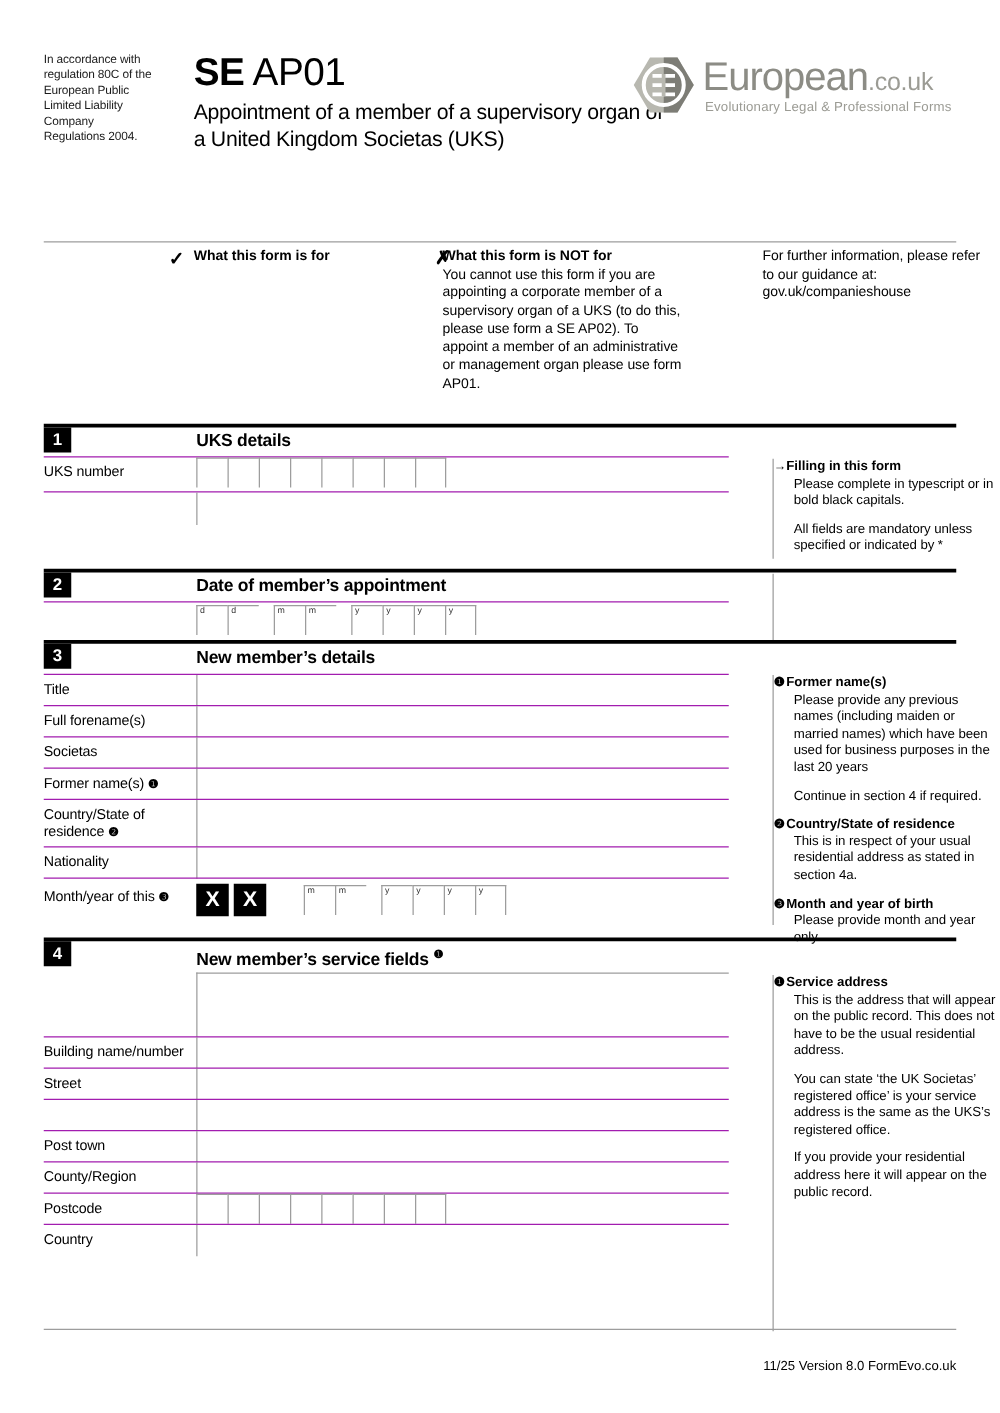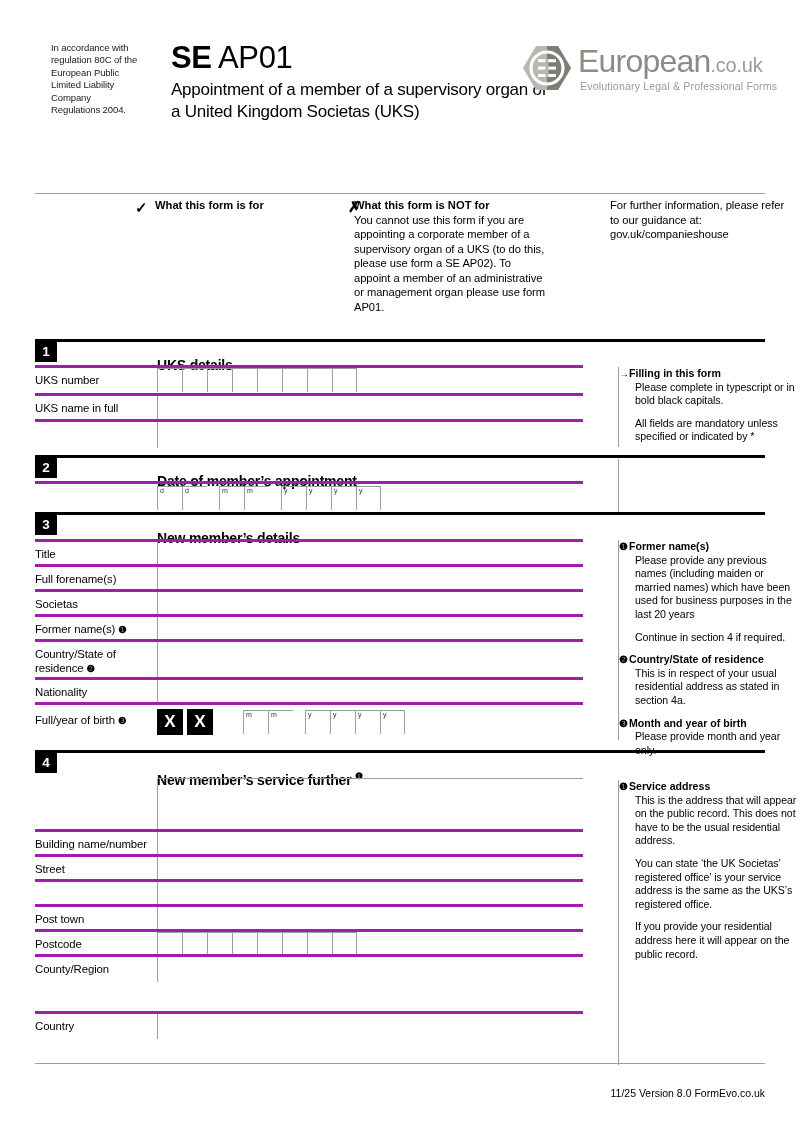--- a/index.html
+++ b/index.html
@@ -12,21 +12,21 @@
     font-family: "Liberation Sans", sans-serif;
     color: #000000;
     position: relative;
     overflow: hidden;
   }
   .page { position: relative; width: 800px; height: 1130px; padding: 0; }
 
   
   .header {
     position: absolute;
-    left: 35px; top: 40px; width: 730px; height: 145px; margin-left: 16px;
+    left: 35px; top: 40px; width: 730px; height: 145px;
   }
   .regnote {
     position: absolute; left: 0; top: 2px; width: 90px;
     font-size: 9.5px; line-height: 12.4px; color: #1a1a1a;
     letter-spacing: -0.1px;
   }
   .title-block { position: absolute; left: 120px; top: 0; width: 380px; }
   .form-code {
     font-size: 31px; line-height: 36px; letter-spacing: -0.4px;
     font-weight: 400; color: #000; white-space: nowrap;
@@ -74,28 +74,28 @@
 
   
   .section { position: absolute; left: 35px; width: 730px; }
   .sec-barline { position: absolute; left: 0; top: 0; width: 730px; height: 3px; background: #000; }
   .sec-badge {
     position: absolute; left: 0; top: 3px; width: 22px; height: 20px;
     background: #000; color: #fff; font-size: 13.5px; font-weight: 700;
     line-height: 20px; text-align: center;
   }
   .sec-title {
-    position: absolute; left: 122px; top: 16px;
+    position: absolute; left: 122px; top: 3px;
     font-size: 14px; font-weight: 700; line-height: 20px; letter-spacing: -0.2px;
   }
   .sec-title .sup { font-size: 9px; vertical-align: super; }
 
   
   .formcol { position: absolute; left: 0; top: 0; width: 548px; }
-  .row { position: relative; width: 548px; border-top: 3px solid #a21caf; }
+  .row { position: relative; width: 548px; border-top: 1px solid #a21caf; }
   .row.noline { border-top: 1px solid transparent; }
   .row-label {
     position: absolute; left: 0; top: 0; width: 120px;
     font-size: 11.4px; line-height: 14px; padding-top: 5px; letter-spacing: -0.1px;
   }
   .row-label .sup { font-size: 9.5px; font-weight: 700; }
   .row-field {
     position: absolute; left: 122px; top: 0; right: 0;
     border-left: 1px solid #9d9d9d;
   }
@@ -210,24 +210,20 @@
             <div class="cell"></div>
             <div class="cell"></div>
             <div class="cell"></div>
             <div class="cell"></div>
             <div class="cell"></div>
             <div class="cell"></div>
           </div>
         </div>
       </div>
       <div class="row" style="height:26px;">
-        <div class="row-label">UKS name in full</div>
-        <div class="row-field" style="height:26px;"></div>
-      </div>
-      <div class="row" style="height:26px;">
         <div class="row-label"></div>
         <div class="row-field" style="height:26px;"></div>
       </div>
     </div>
 
     <div class="guide" style="top:28px;height:80px;">
       <div class="guide-head"><span class="gsym">→</span><span>Filling in this form</span></div>
       <div class="guide-text">Please complete in typescript or in bold black capitals.</div>
       <div class="guide-text guide-p">All fields are mandatory unless specified or indicated by *</div>
     </div>
@@ -297,21 +293,21 @@
       </div>
       <div class="row" style="height:38px;">
         <div class="row-label"><span>Country/State of residence</span> <span class="sup">❷</span></div>
         <div class="row-field" style="height:38px;"></div>
       </div>
       <div class="row" style="height:25px;">
         <div class="row-label">Nationality</div>
         <div class="row-field" style="height:25px;"></div>
       </div>
       <div class="row" style="height:32px;">
-        <div class="row-label" style="padding-top:8px;"><span>Full/year of birth</span> <span class="sup">❸</span></div>
+        <div class="row-label" style="padding-top:8px;"><span>Month/year of this</span> <span class="sup">❸</span></div>
         <div class="cells" style="left:122px;top:4px;">
           <div class="cell filled">X</div>
           <div style="width:4px;"></div>
           <div class="cell filled">X</div>
           <div style="width:30px;"></div>
           <div class="cell" style="margin-top:1px;">
               <span class="hint">m</span>
             </div>
           <div class="cell" style="margin-top:1px;">
               <span class="hint">m</span>
@@ -342,21 +338,21 @@
       <div class="guide-text">This is in respect of your usual residential address as stated in section 4a.</div>
 
       <div class="guide-head guide-p"><span class="gsym">❸</span><span>Month and year of birth</span></div>
       <div class="guide-text">Please provide month and year only.</div>
     </div>
   </div>
 
   <div class="section" style="top:750px;">
     <div class="sec-barline"></div>
     <div class="sec-badge">4</div>
-    <div class="sec-title"><span>New member’s service further</span> <span class="sup">❶</span></div>
+    <div class="sec-title"><span>New member’s service fields</span> <span class="sup">❶</span></div>
 
     <div class="formcol" style="top:27px;">
       <div class="row noline" style="height:52px;">
         <div class="row-label"></div>
         <div class="row-field" style="height:52px;border-top:1px solid #9d9d9d;"></div>
       </div>
       <div class="row" style="height:25px;">
         <div class="row-label">Building name/number</div>
         <div class="row-field" style="height:25px;"></div>
       </div>
@@ -366,37 +362,37 @@
       </div>
       <div class="row" style="height:25px;">
         <div class="row-label"></div>
         <div class="row-field" style="height:25px;"></div>
       </div>
       <div class="row" style="height:25px;">
         <div class="row-label">Post town</div>
         <div class="row-field" style="height:25px;"></div>
       </div>
       <div class="row" style="height:25px;">
+        <div class="row-label">County/Region</div>
+        <div class="row-field" style="height:25px;"></div>
+      </div>
+      <div class="row" style="height:25px;">
         <div class="row-label">Postcode</div>
         <div class="cells" style="left:122px;top:0;">
           <div class="cell"></div>
           <div class="cell"></div>
           <div class="cell"></div>
           <div class="cell"></div>
           <div class="cell"></div>
           <div class="cell"></div>
           <div class="cell"></div>
           <div class="cell"></div>
         </div>
       </div>
       <div class="row" style="height:25px;">
-        <div class="row-label">County/Region</div>
-        <div class="row-field" style="height:25px;"></div>
-      </div>
-      <div class="row" style="height:25px;margin-top:32px;">
         <div class="row-label">Country</div>
         <div class="row-field" style="height:25px;"></div>
       </div>
     </div>
 
     <div class="guide" style="top:30px;height:285px;">
       <div class="guide-head"><span class="gsym">❶</span><span>Service address</span></div>
       <div class="guide-text">This is the address that will appear on the public record. This does not have to be the usual residential address.</div>
       <div class="guide-text guide-p">You can state ‘the UK Societas’ registered office’ is your service address is the same as the UKS’s registered office.</div>
       <div class="guide-text guide-p">If you provide your residential address here it will appear on the public record.</div>

